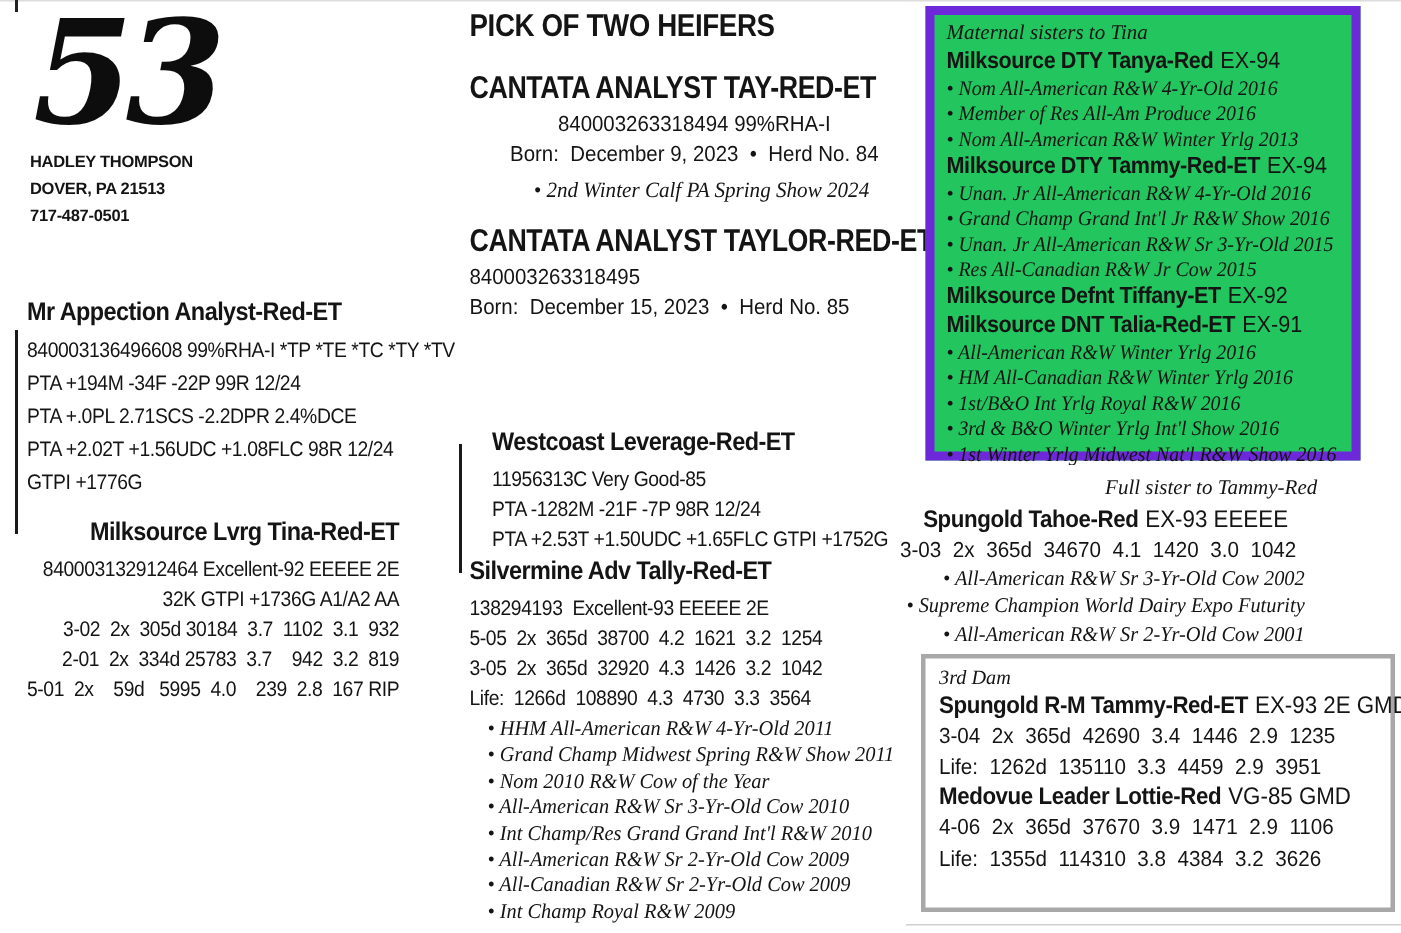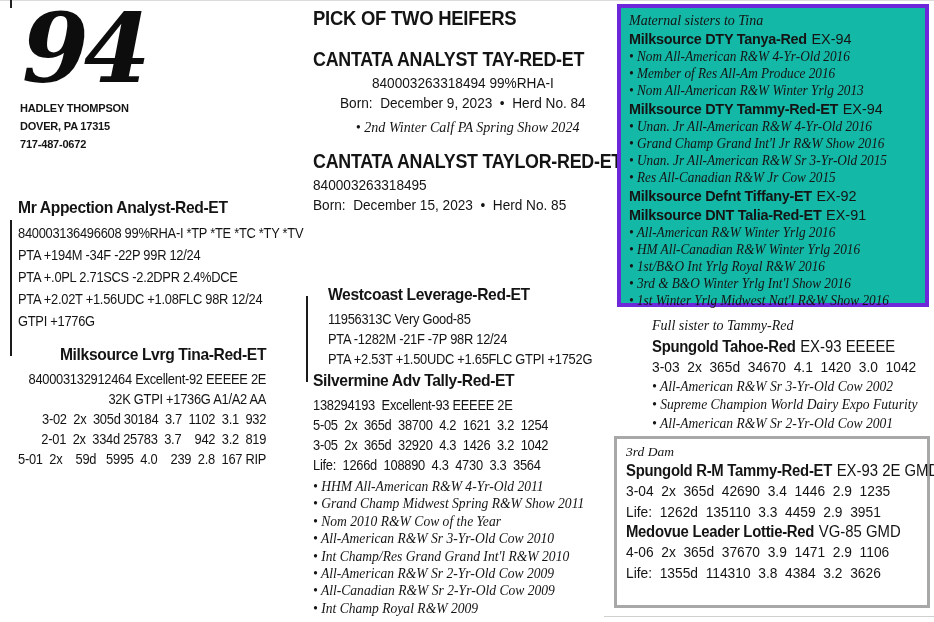--- a/index.html
+++ b/index.html
@@ -36,34 +36,34 @@
   #pick-header { position:absolute; left:313px; top:6px; font-weight:700; font-size:21px; letter-spacing:-0.3px; white-space:nowrap; transform:scaleX(.88); transform-origin:0 0; }
 
   .animal { position:absolute; left:313px; }
   #animal1 { top:46px;text-align:center; } #animal2 { top:148px; }
   .animal .nm { font-size:21px; line-height:25px; letter-spacing:-0.3px; transform:scaleX(.85); margin-bottom:2px; }
   .animal .ln { font-size:14.5px; line-height:20px; transform:scaleX(.94); }
   .animal .bl { font-size:14.5px; line-height:18px; margin-top:5px; transform:scaleX(.97); }
 
   #grandsire { left:328px; top:284px; } #grandsire .ln { line-height:20px; }
   #granddam  { left:313px; top:370px; } #granddam  .ln { line-height:20px; }
-  #granddam .bullets { margin-top:3px; }
+  #granddam .bullets { margin-top:3px;margin-left:12px; }
   #granddam .bl { font-size:14px; line-height:17.4px; transform:scaleX(.97); }
 
   #box1 {
-    position:absolute; left:617px; top:4px; width:312px; height:303px;
-    border:4px solid #6d28d9; box-sizing:border-box; padding:4px 8px; background:#14b8a6;
+    position:absolute; left:617px; top:4px; width:290px; height:303px;
+    border:6px solid #6d28d9; box-sizing:border-box; padding:4px 8px; background:#22c55e;
   }
   #box1 .lbl { font-size:14px; line-height:17px; }
   .sister { white-space:nowrap; transform:scaleX(.93); transform-origin:0 0; font-size:15.5px; line-height:19px; }
   .sister .n { font-weight:700; letter-spacing:-0.3px; }
   .sister .score { font-weight:400; margin-left:5px; }
   #box1 .bl { font-size:13.8px; line-height:17px; transform:scaleX(.96); }
 
-  #full-sister { position:absolute; left:652px; top:316px; }
+  #full-sister { position:absolute; left:600px; top:316px;text-align:right; }
   #full-sister .lbl { font-size:14px; line-height:20px; }
   #full-sister .sister { font-size:16px; line-height:21px; }
   #full-sister .ln { font-size:14.5px; line-height:21px; transform:scaleX(.95); }
   #full-sister .bl { font-size:14px; line-height:18.3px; transform:scaleX(.97); }
 
   #box2 {
     position:absolute; left:614px; top:436px; width:316px; height:172px;
     border:3px solid #a8a8a8; box-sizing:border-box; padding:3px 9px; background:#fff;
   }
   #box2 .lbl { font-size:13.5px; line-height:19px; }
@@ -71,26 +71,26 @@
   #box2 .ln { font-size:14.5px; line-height:20.5px; transform:scaleX(.95); }
 </style>
 </head>
 <body>
 
 <div id="page">
   <div class="edge-top"></div>
   <div class="corner-mark"></div>
   <div class="edge-bottom"></div>
 
-  <div id="lot">94</div>
+  <div id="lot">53</div>
 
   <div id="consignor">
     <div>HADLEY THOMPSON</div>
-    <div>DOVER, PA 17315</div>
-    <div>717-487-0672</div>
+    <div>DOVER, PA 21513</div>
+    <div>717-487-0501</div>
   </div>
 
   <div class="bracket" id="bracket-left"></div>
   <div class="bracket" id="bracket-mid"></div>
 
   <div class="ped" id="sire">
     <div class="nm">Mr Appection Analyst-Red-ET</div>
     <div class="ln">840003136496608 99%RHA-I *TP *TE *TC *TY *TV</div>
     <div class="ln">PTA +194M -34F -22P 99R 12/24</div>
     <div class="ln">PTA +.0PL 2.71SCS -2.2DPR 2.4%DCE</div>

